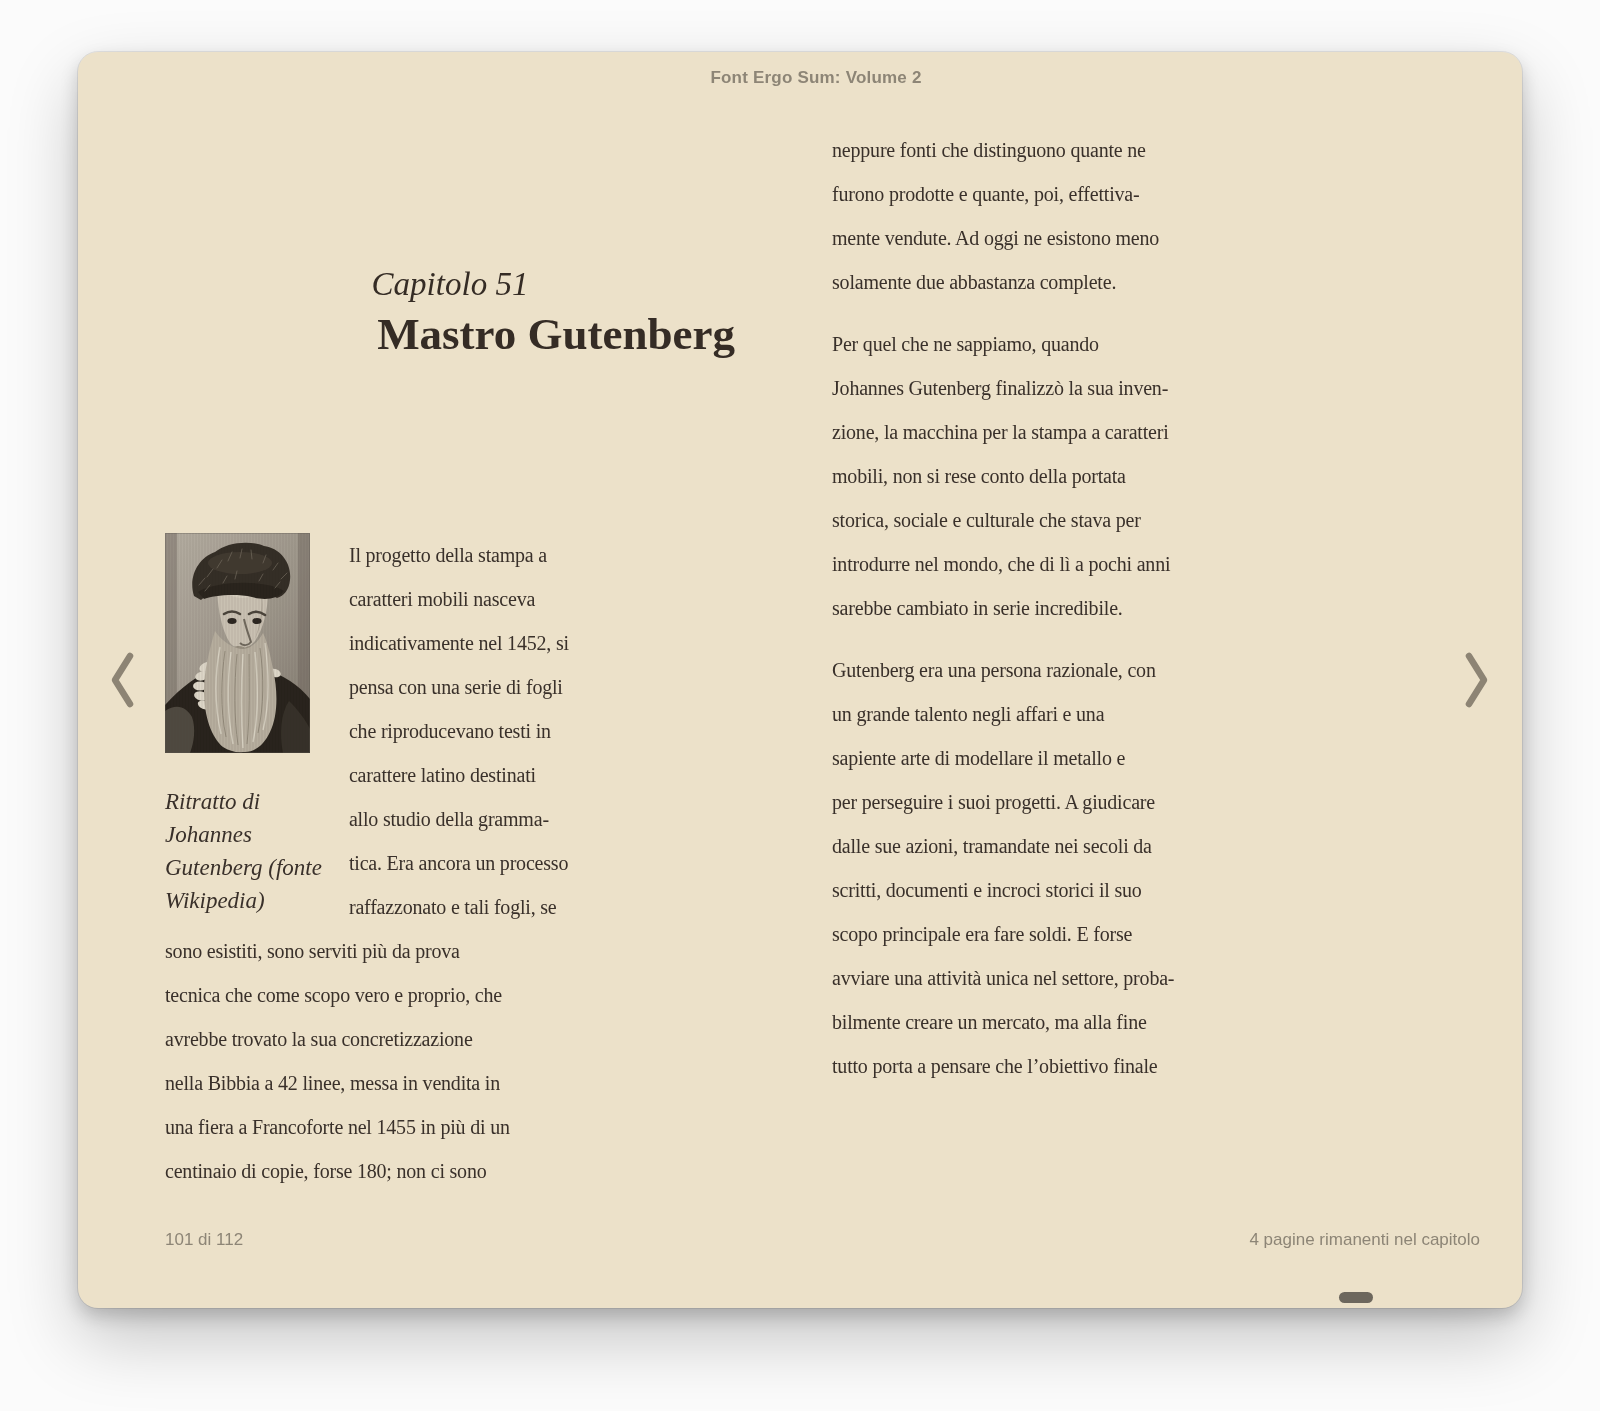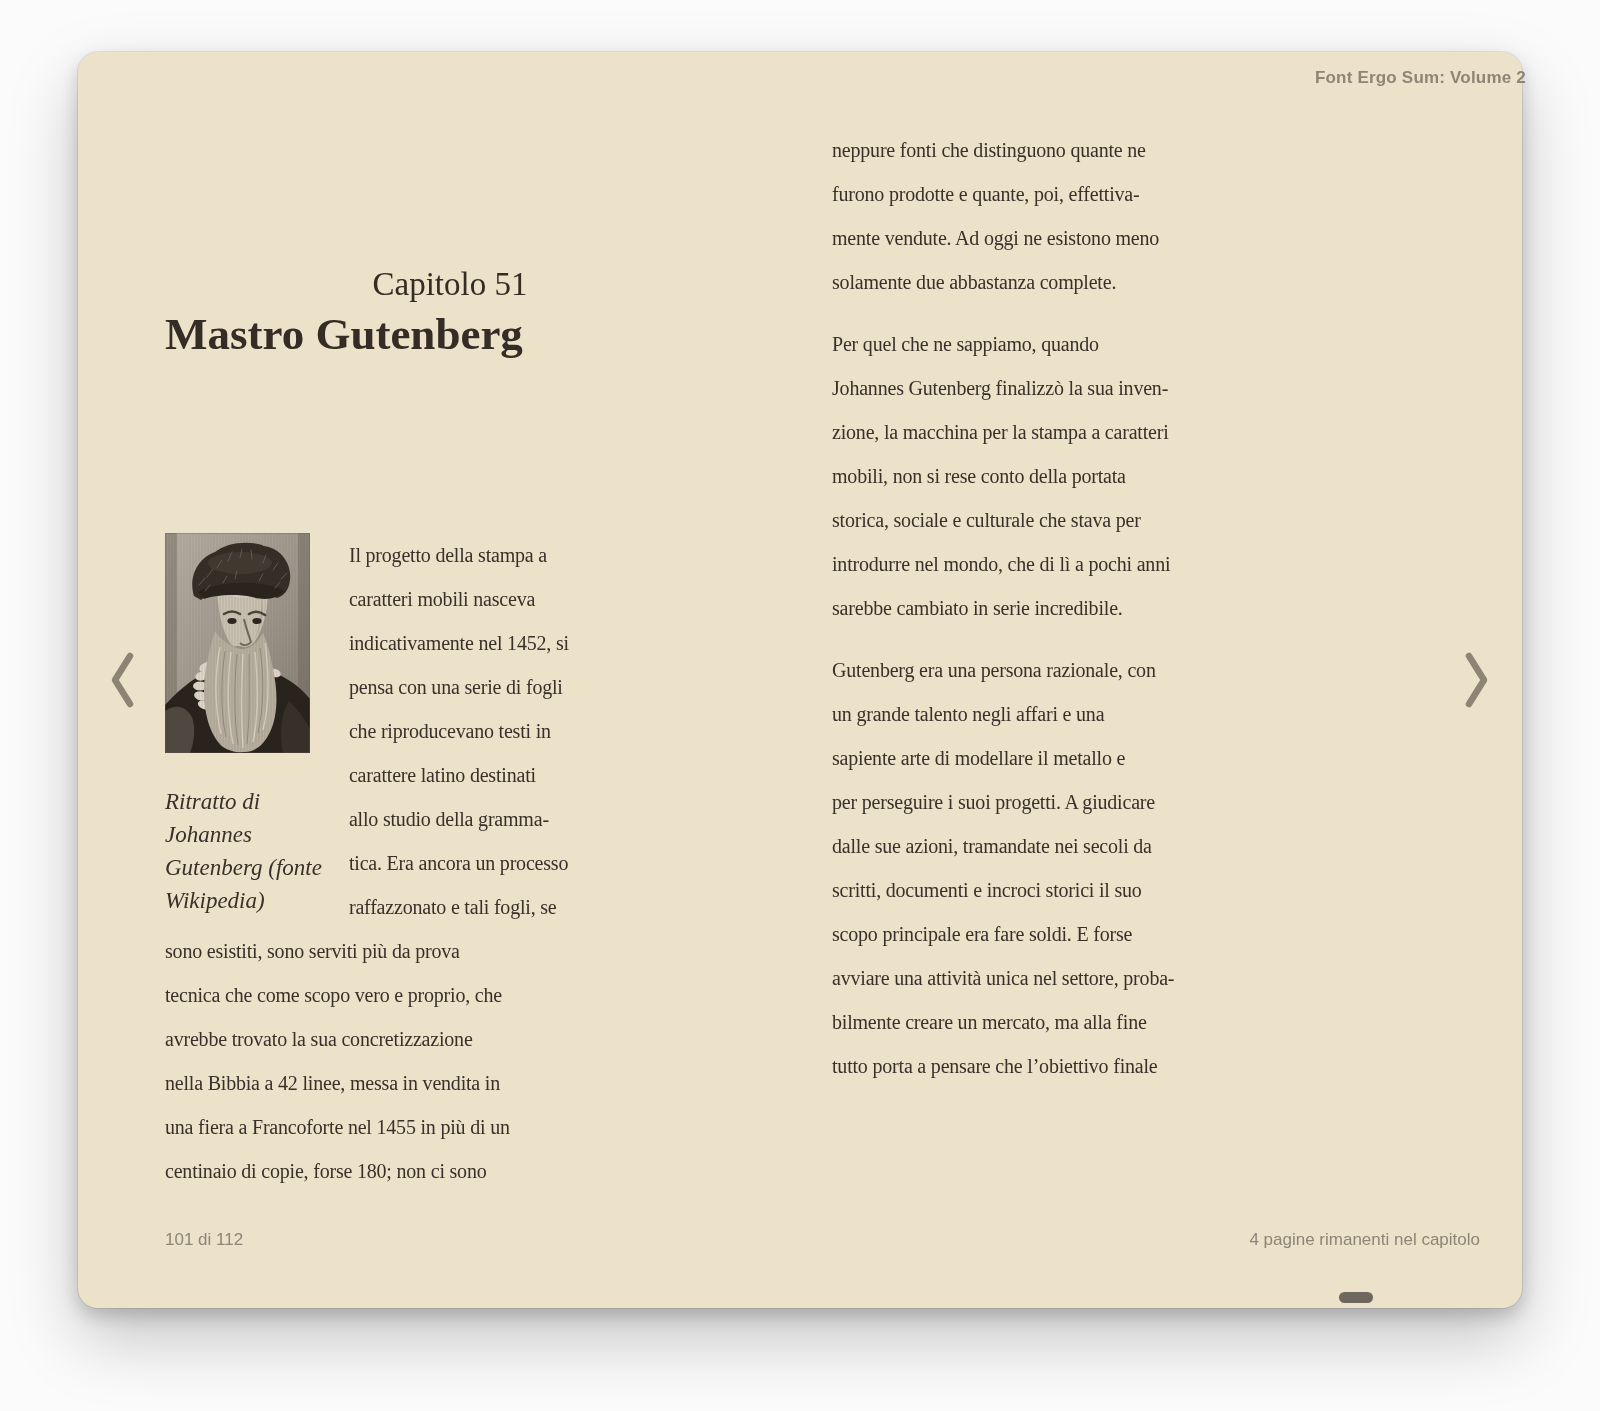--- a/index.html
+++ b/index.html
@@ -10,41 +10,41 @@
     overflow:hidden;
   }
   
   .book-window{
     position:absolute;left:78px;top:52px;width:1444px;height:1256px;
     background:#ece1c9;border-radius:20px;
     box-shadow:0 8px 18px rgba(0,0,0,.18), 0 30px 70px rgba(0,0,0,.22);
     outline:1px solid rgba(0,0,0,.08);
   }
   .titlebar{
-    position:absolute;left:4px;top:0;width:100%;height:52px;
-    display:flex;align-items:center;justify-content:flex-end;
+    position:absolute;left:16px;top:0;width:100%;height:52px;
+    display:flex;align-items:center;justify-content:center;
   }
   .titlebar .title{
     font-family:"Liberation Sans", sans-serif;
     font-size:17px;font-weight:bold;color:#8d8576;letter-spacing:.2px;
   }
   
   .content{
     position:absolute;left:87px;top:76px;width:1267px;
     display:flex;gap:97px;
   }
   .col{width:570px;flex:0 0 570px;color:#39302a;}
   .body-lines{font-size:20px;line-height:44px;letter-spacing:-0.2px;}
   .tl{white-space:nowrap;}
   
   .chapter-label{
-    margin-top:134px;text-align:center;font-size:33px;line-height:44px;color:#352c25;
+    margin-top:134px;text-align:center;font-size:33px;line-height:44px;color:#352c25;font-style:italic;
   }
   .chapter-title{
-    text-align:left;font-size:45px;line-height:56px;font-weight:bold;color:#352c25;
+    text-align:right;font-size:45px;line-height:56px;font-weight:bold;color:#352c25;
   }
   .figure-row{margin-top:171px;display:flex;align-items:flex-start;}
   .figure-block{flex:0 0 145px;margin-right:27px;}
   .portrait{display:block;width:145px;height:220px;}
   .caption{
     margin-top:32px;font-style:italic;font-size:23px;line-height:33px;color:#39302a;
   }
   .beside-text{flex:1 1 auto;}
   
   .para{margin:0 0 18px 0;}

